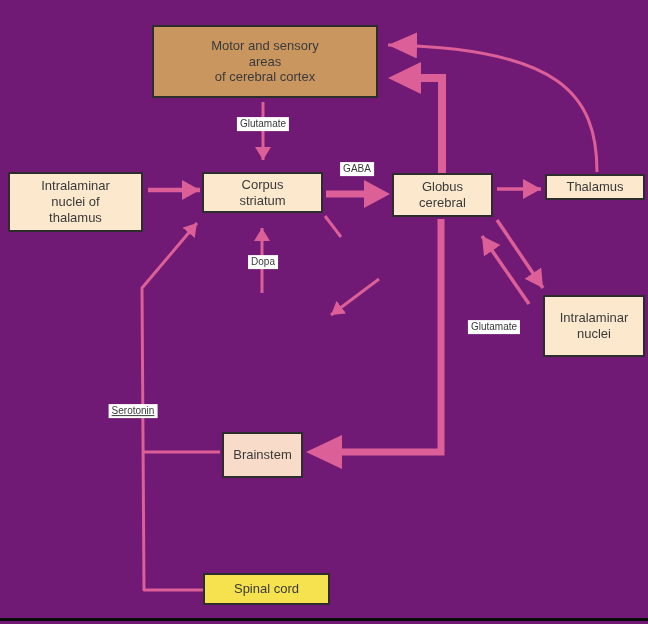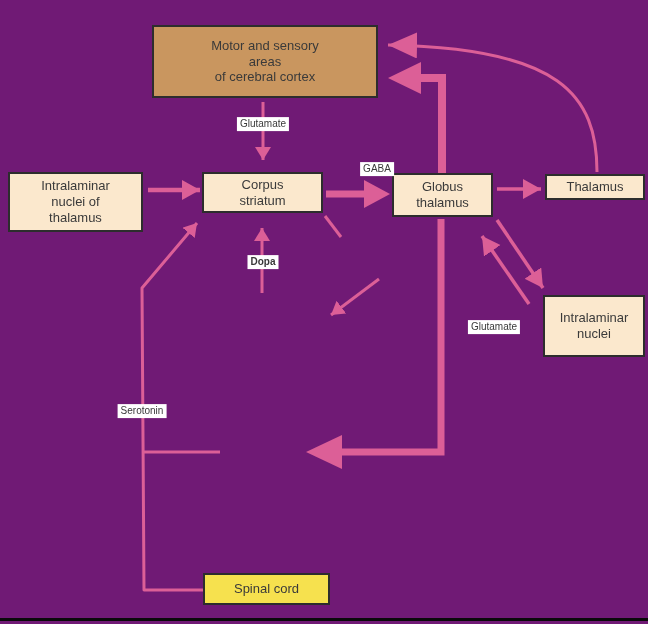--- a/index.html
+++ b/index.html
@@ -85,43 +85,46 @@
   </div>
 
   <div class="box fill-peach" style="left:8px;top:172px;width:135px;height:60px;">
     <span>Intralaminar
 nuclei of
 thalamus</span>
   </div>
 
   <div class="box fill-peach" style="left:392px;top:173px;width:101px;height:44px;">
     <span>Globus
-thalamus</span>
+cerebral</span>
   </div>
 
   <div class="box fill-peach" style="left:545px;top:174px;width:100px;height:26px;">
     <span>Thalamus</span>
   </div>
 
 
   <div class="box fill-peach" style="left:543px;top:295px;width:102px;height:62px;">
     <span>Intralaminar
 nuclei</span>
   </div>
 
+  <div class="box fill-pink" style="left:222px;top:432px;width:81px;height:46px;">
+    <span>Brainstem</span>
+  </div>
 
   <div class="box fill-yellow" style="left:203px;top:573px;width:127px;height:32px;">
     <span>Spinal cord</span>
   </div>
 
   <div class="nt-label" style="left:263px;top:124px;">Glutamate</div>
 
-  <div class="nt-label" style="left:377px;top:169px;">GABA</div>
+  <div class="nt-label" style="left:357px;top:169px;">GABA</div>
 
 
-  <div class="nt-label" style="left:263px;top:262px;font-weight:bold;">Dopa</div>
+  <div class="nt-label" style="left:263px;top:262px;">Dopa</div>
 
   <div class="nt-label" style="left:494px;top:327px;">Glutamate</div>
 
-  <div class="nt-label" style="left:142px;top:411px;">Serotonin</div>
+  <div class="nt-label" style="left:133px;top:411px;text-decoration:underline;">Serotonin</div>
 
   <div class="page-divider"></div>
 </div>
 
 </body></html>

